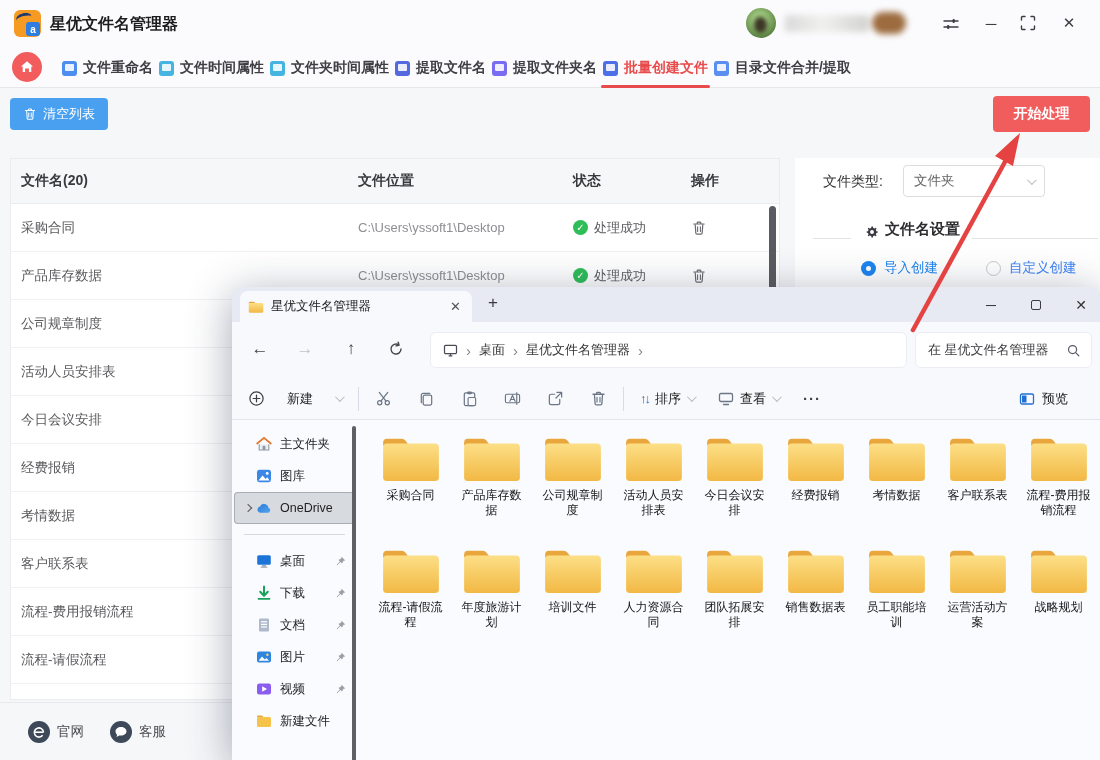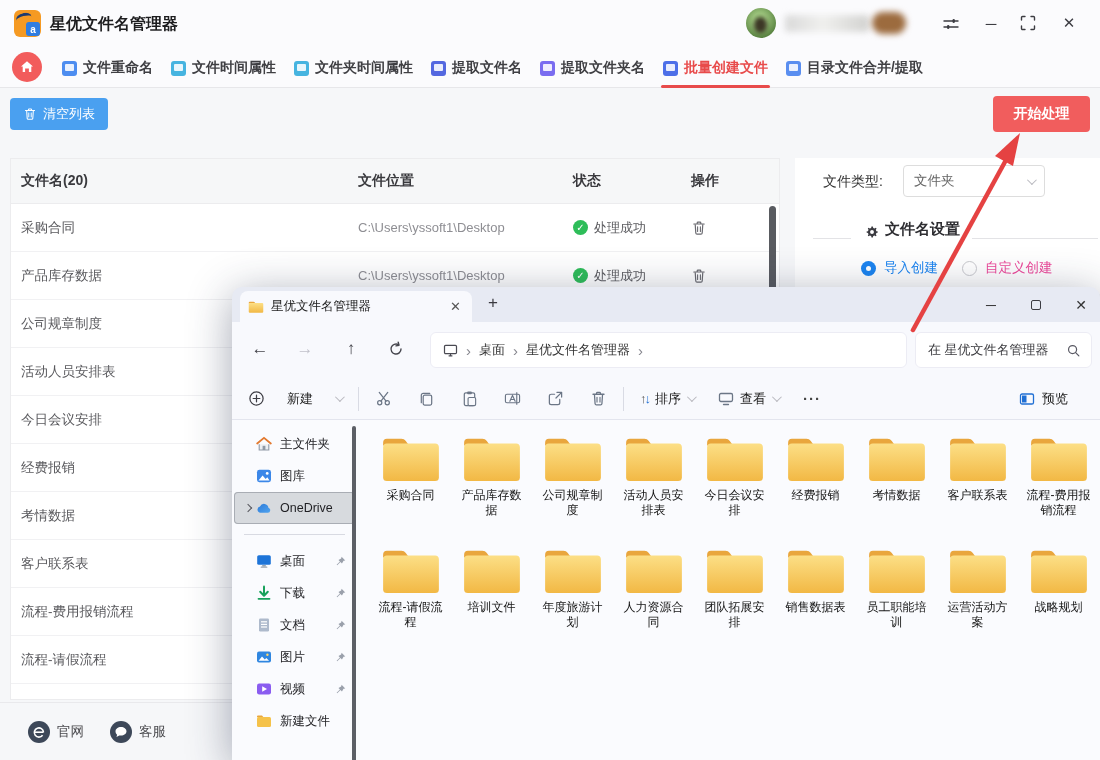--- a/index.html
+++ b/index.html
@@ -17,21 +17,21 @@
 .blur-name{position:absolute;left:785px;top:15px;width:84px;height:17px;border-radius:3px;background:linear-gradient(90deg,#d9d9d9,#f0f0ee 45%,#d2d2d0);filter:blur(3px)}
 .blur-badge{position:absolute;left:872px;top:12px;width:34px;height:22px;border-radius:11px;background:#9c6b3e;filter:blur(3px)}
 .tune{position:absolute;left:942px;top:15px;width:18px;height:18px}
 .wc{position:absolute;top:12px;width:22px;height:22px;display:flex;align-items:center;justify-content:center;color:#3c3c42;font-size:15px;cursor:default}
 .wc-min{left:980px}
 .wc-max{position:absolute;left:1020px;top:15px;width:16px;height:16px}
 .wc-close{left:1058px}
 .tabbar{position:absolute;left:0;top:48px;width:1100px;height:40px;border-bottom:1px solid #e7e7ea;background:#fbfbfd}
 .homebtn{position:absolute;left:12px;top:4px;width:30px;height:30px;border-radius:50%;background:#f25c5c;display:flex;align-items:center;justify-content:center}
 .homebtn svg{width:16px;height:16px}
-.tabs{position:absolute;left:62px;top:0;height:40px;display:flex;gap:18px;align-items:center}
+.tabs{position:absolute;left:62px;top:0;height:40px;display:flex;gap:6px;align-items:center}
 .tab{position:relative;height:40px;display:flex;align-items:center;gap:6px;cursor:pointer}
 .tab-ic{position:relative;width:15px;height:15px;border-radius:3px;background:var(--c,#4d8df0)}
 .tab-ic::after{content:"";position:absolute;left:3px;top:3px;right:3px;bottom:5px;background:rgba(255,255,255,.88);border-radius:1px}
 .tab-label{font-size:14px;font-weight:bold;color:#3f3f43;white-space:nowrap}
 .tab.active .tab-label{color:#e84b4b}
 .tab.active::after{content:"";position:absolute;left:-2px;right:-2px;bottom:0;height:3px;background:#e84b4b;border-radius:2px}
 .btn-clear{position:absolute;left:10px;top:98px;height:32px;padding:0 13px;border:0;background:#4aa0f0;color:#fff;font-size:13px;border-radius:4px;display:flex;align-items:center;gap:6px;font-family:inherit;cursor:pointer}
 .btn-clear svg{width:14px;height:14px;color:#fff}
 .btn-start{position:absolute;left:993px;top:96px;width:97px;height:36px;border:0;background:#f15d5d;color:#fff;font-size:14px;font-weight:bold;border-radius:4px;font-family:inherit;cursor:pointer}
 .table-panel{position:absolute;left:10px;top:158px;width:770px;height:542px;background:#fff;border:1px solid #ececee}
@@ -55,24 +55,24 @@
 .ft-label{position:absolute;left:28px;top:0;line-height:32px;font-size:14px;color:#333}
 .ft-select{position:absolute;left:108px;top:0;width:142px;height:32px;border:1px solid #ddd;border-radius:4px;background:#fff;display:flex;align-items:center;padding:0 10px;font-size:13.5px;color:#666;cursor:pointer}
 .ft-select .chev{margin-left:auto}
 .chev{width:7px;height:7px;border-right:1.5px solid #b9b9bf;border-bottom:1.5px solid #b9b9bf;transform:rotate(45deg) translateY(-2px)}
 .sec-row{position:absolute;left:8px;top:57px;width:100%;height:24px;display:flex;align-items:flex-end}
 .sec-row .line{height:1px;background:#e3e3e6}
 .sec-row .l1{width:38px;margin-left:10px}
 .sec-row .l2{flex:1;margin-right:10px}
 .sec-row svg{width:14px;height:14px;margin:0 6px 0 14px}
 .sec-row b{font-size:15px;color:#2e2e32;margin-right:12px}
-.radio-row{position:absolute;left:66px;top:97px;display:flex;gap:24px;align-items:center;height:26px}
+.radio-row{position:absolute;left:66px;top:97px;display:flex;gap:48px;align-items:center;height:26px}
 .radio{display:flex;align-items:center;gap:8px;cursor:pointer}
 .rdot{position:relative;width:15px;height:15px;border-radius:50%;border:1px solid #c9c9ce;background:#fff}
-.radio span{font-size:13.5px;color:#ec4899}
+.radio span{font-size:13.5px;color:#3b82f6}
 .radio.sel .rdot{border:0;background:#1b84f0}
 .radio.sel .rdot::after{content:"";position:absolute;left:5px;top:5px;width:5px;height:5px;border-radius:50%;background:#fff}
 .radio.sel span{color:#1b84f0}
 .footer{position:absolute;left:0;top:702px;width:1100px;height:58px;border-top:1px solid #e9e9ec;display:flex;align-items:center;gap:26px;padding-left:28px}
 .footer-item{display:flex;align-items:center;gap:7px;cursor:pointer}
 .footer-item svg{width:22px;height:22px}
 .footer-item span{font-size:13.5px;color:#4a4a4e}
 
 .explorer{position:absolute;left:232px;top:287px;width:868px;height:473px;background:#e7eaf3;border-radius:10px 10px 0 0;box-shadow:0 8px 44px rgba(35,45,75,.42);z-index:10;overflow:hidden}
 .ex-tabstrip{position:relative;height:35px}
@@ -827,28 +827,28 @@
                 <use href="#folder-icon"></use>
               </svg>
               <div class="flabel">流程-请假流程</div>
             </div>
 
 
             <div class="fcell">
               <svg>
                 <use href="#folder-icon"></use>
               </svg>
+              <div class="flabel">年度旅游计划</div>
+            </div>
+
+            <div class="fcell">
+              <svg>
+                <use href="#folder-icon"></use>
+              </svg>
               <div class="flabel">培训文件</div>
-            </div>
-
-            <div class="fcell">
-              <svg>
-                <use href="#folder-icon"></use>
-              </svg>
-              <div class="flabel">年度旅游计划</div>
             </div>
 
             <div class="fcell">
               <svg>
                 <use href="#folder-icon"></use>
               </svg>
               <div class="flabel">人力资源合同</div>
             </div>
 
             <div class="fcell">

